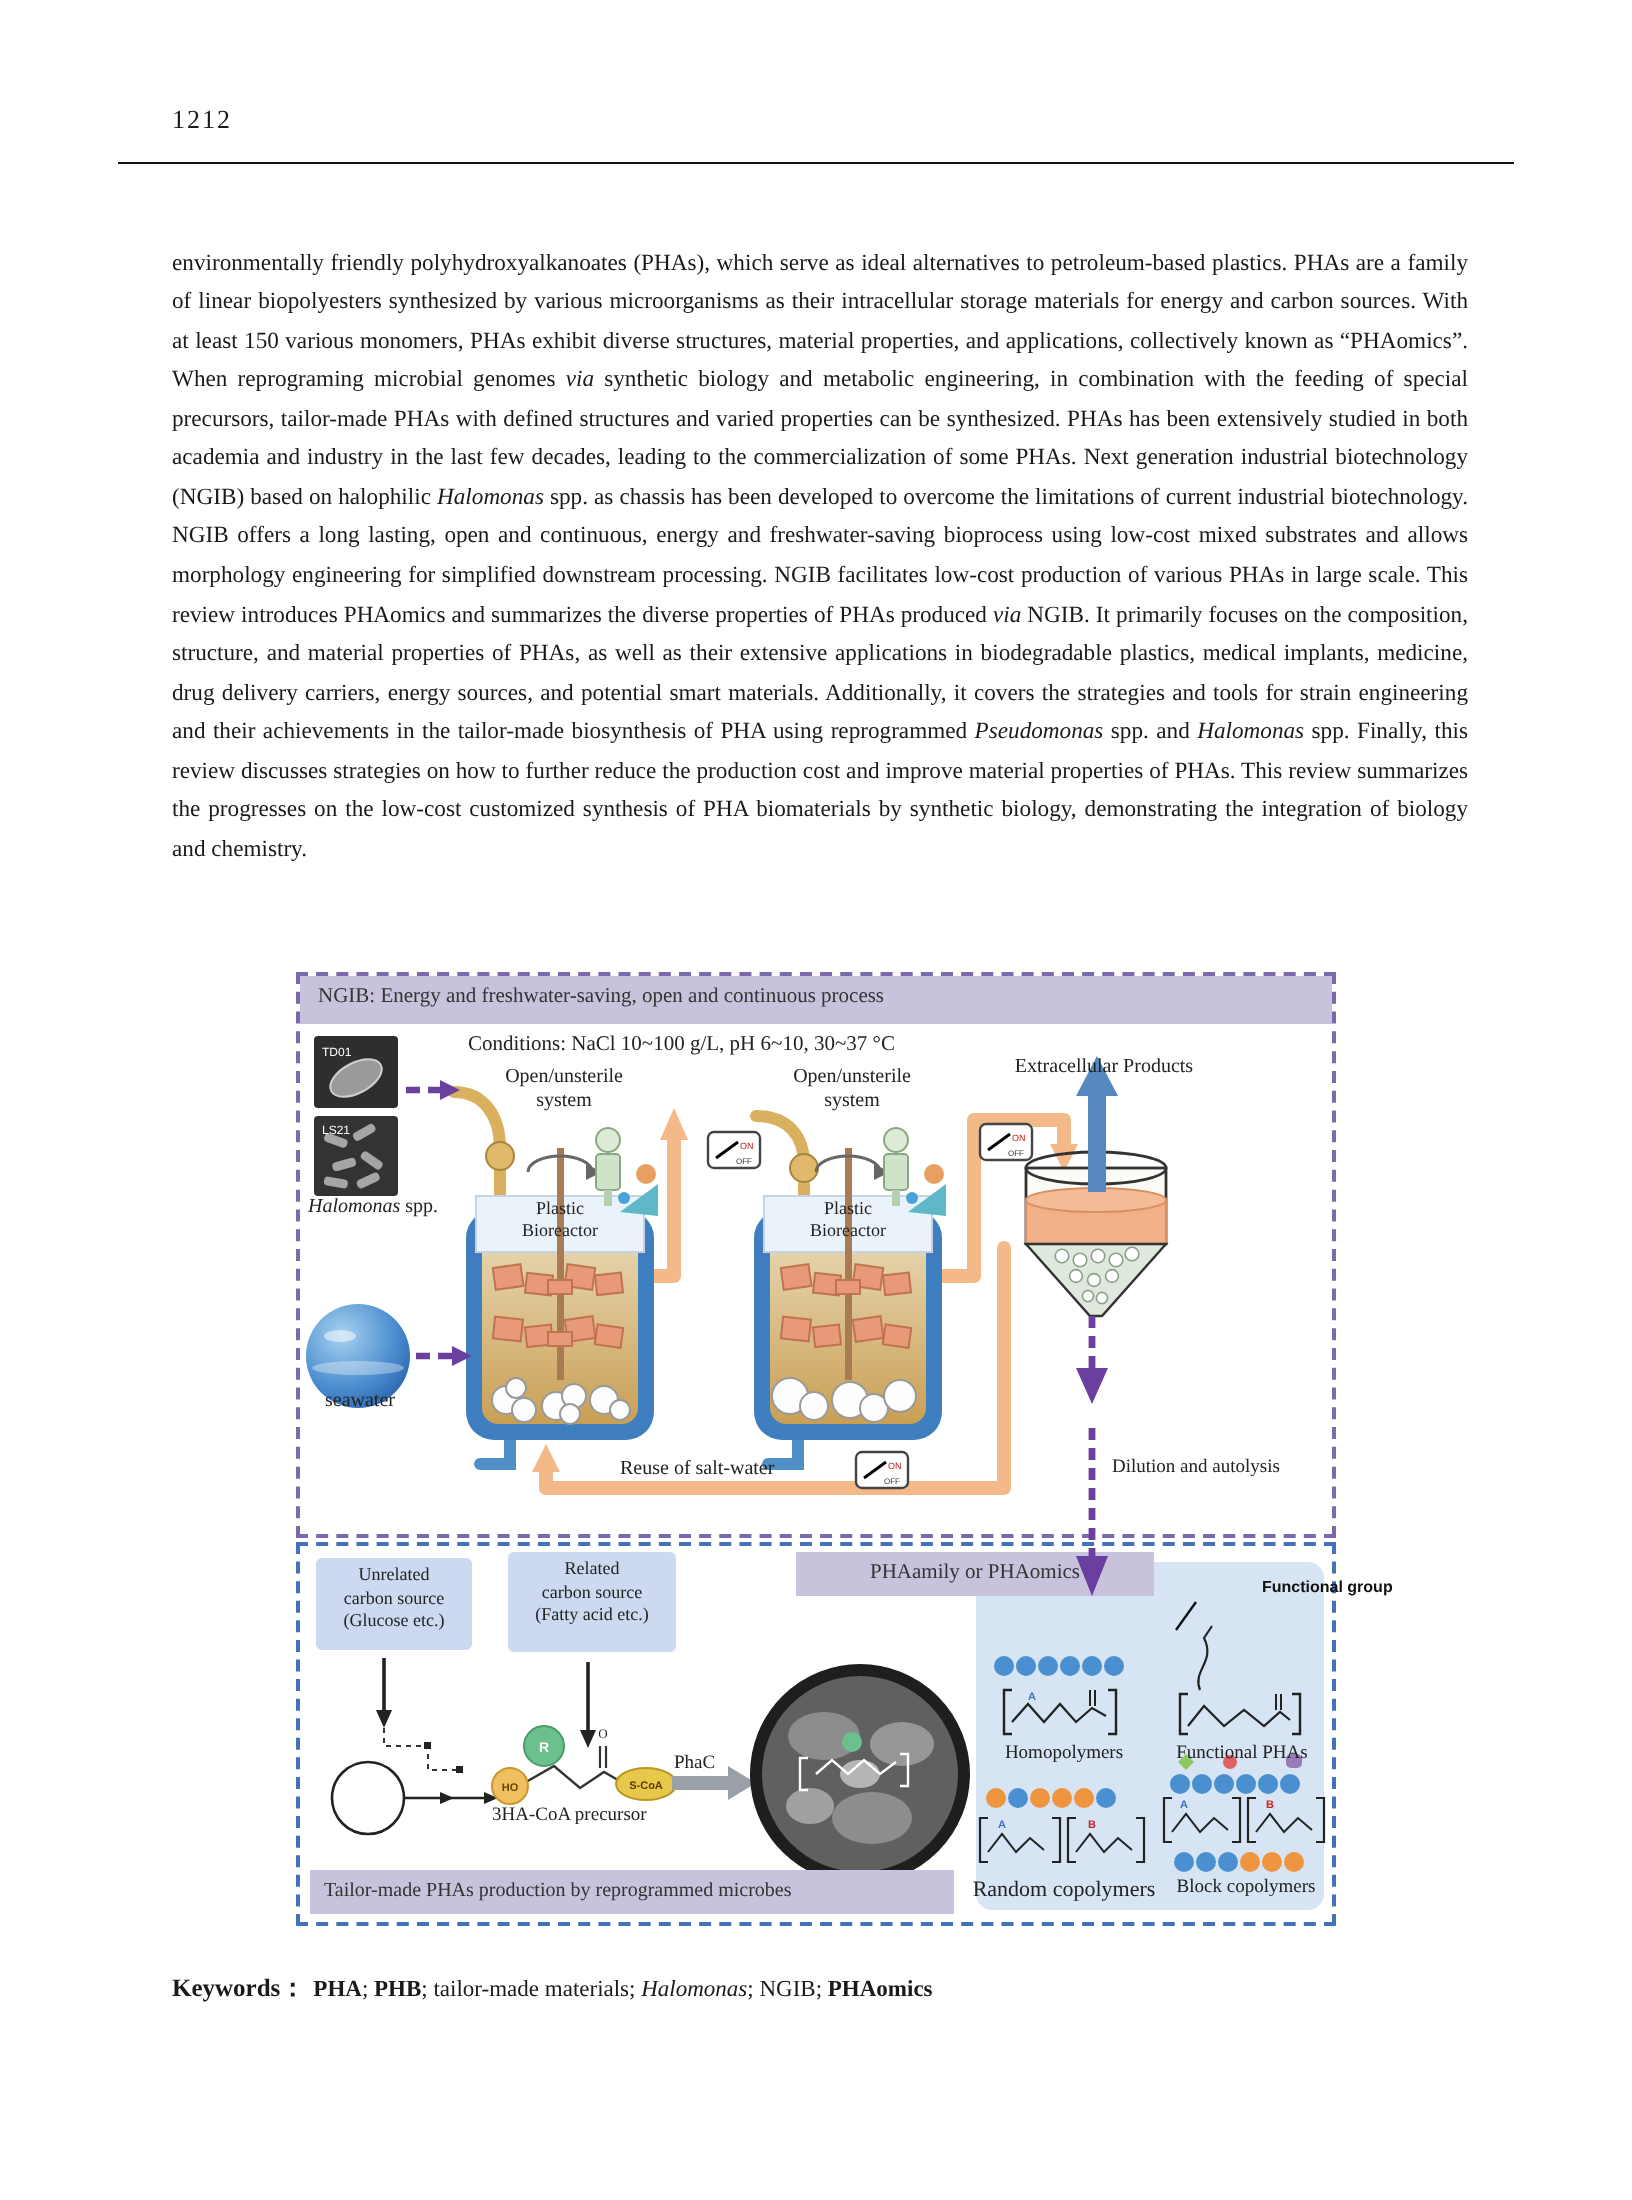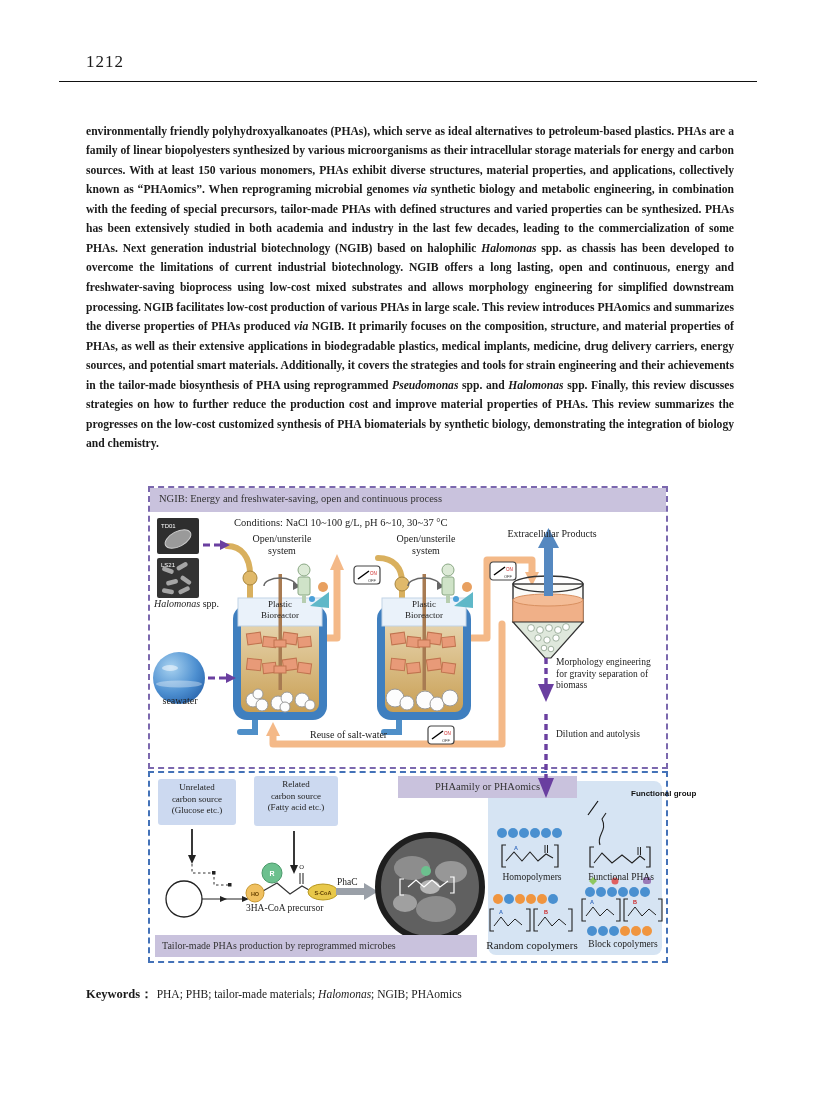--- a/index.html
+++ b/index.html
@@ -1,27 +1,27 @@
 <!DOCTYPE html>
 <html><head>
 <meta charset="utf-8">
 <style>
   html,body{margin:0;padding:0;background:#fff;}
   .page{position:relative;width:816px;height:1100px;background:#ffffff;overflow:hidden;
         font-family:"Liberation Serif", serif;color:#1a1a1a;}
   .it{font-style:italic;}
-  .bd{font-weight:normal;}
+  .bd{font-weight:bold;}
   
-  .pageno{position:absolute;left:86px;top:52px;font-size:17px;letter-spacing:1px;}
+  .pageno{position:absolute;left:86px;top:52px;font-size:13px;letter-spacing:1px;}
   .journal{position:absolute;left:0;top:53px;width:816px;text-align:center;font-size:11.5px;
            font-family:"DejaVu Sans","Liberation Sans",sans-serif;}
   .rule{position:absolute;left:59px;top:81px;width:698px;height:0;border-top:1.6px solid #111;}
   
   .abstract{position:absolute;left:86px;top:110px;width:648px;font-size:11.6px;line-height:19.55px;
-            text-align:justify;font-weight:bold;}
+            text-align:justify;}
   
   .keywords{position:absolute;left:86px;top:974px;width:648px;font-size:11.5px;}
   .kw-label{font-weight:bold;font-size:12.5px;margin-right:4px;}
   
   .figure{position:absolute;left:148px;top:486px;width:520px;height:477px;}
   .fig-top{position:absolute;left:0;top:0;width:516px;height:279px;border:2px dashed #7b68ae;background:#fff;}
   .fig-bottom{position:absolute;left:0;top:285px;width:516px;height:188px;border:2px dashed #4472b8;background:#fff;}
   .banner{position:absolute;background:#c9c2dd;color:#333;font-size:10.5px;line-height:1.2;}
   .banner-top{left:0;top:0;width:516px;height:24px;padding:5px 0 0 9px;box-sizing:border-box;}
   .lbl{position:absolute;color:#222;}
@@ -238,21 +238,20 @@
       <div class="lbl c" style="left:96px;top:45px;width:72px;font-size:10px;line-height:12px;">Open/unsterile system</div>
       <div class="lbl c" style="left:240px;top:45px;width:72px;font-size:10px;line-height:12px;">Open/unsterile system</div>
       <div class="lbl c" style="left:342px;top:40px;width:120px;font-size:10px;">Extracellular Products</div>
       <div class="lbl" style="left:4px;top:110px;width:96px;font-size:10px;"><span class="it">Halomonas</span><span> spp.</span></div>
       <div class="lbl c" style="left:94px;top:111px;width:72px;font-size:9px;line-height:11px;white-space:pre-line;">Plastic
 Bioreactor</div>
       <div class="lbl c" style="left:238px;top:111px;width:72px;font-size:9px;line-height:11px;white-space:pre-line;">Plastic
 Bioreactor</div>
       <div class="lbl c" style="left:3px;top:207px;width:54px;font-size:10px;">seawater</div>
       <div class="lbl" style="left:160px;top:241px;width:110px;font-size:10px;">Reuse of salt-water</div>
-      <div class="lbl" style="left:406px;top:169px;width:108px;font-size:9.5px;line-height:11.5px;">Morphology engineering for gravity separation of biomass</div>
       <div class="lbl" style="left:406px;top:241px;width:108px;font-size:9.5px;">Dilution and autolysis</div>
     </div>
 
     <div class="fig-bottom">
       <svg class="svgfill" width="516" height="188" viewBox="0 0 516 188">
 
         <rect x="338" y="8" width="174" height="174" rx="8" fill="#d6e4f3"></rect>
 
         <g stroke="#222" stroke-width="1.8">
           <line x1="42" y1="56" x2="42" y2="82"></line>

